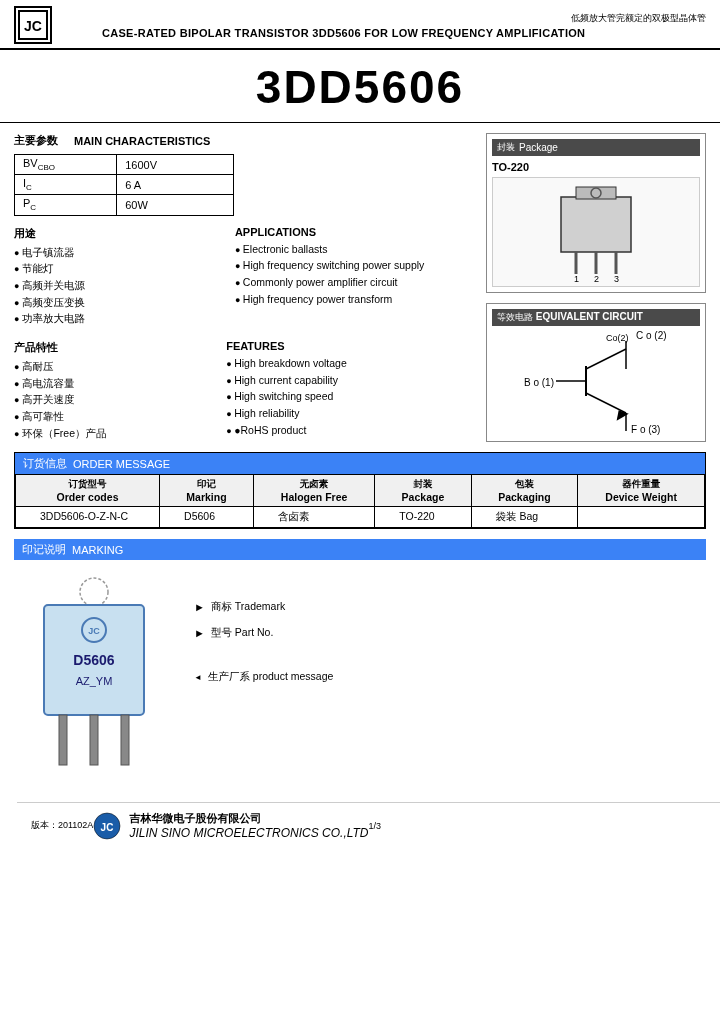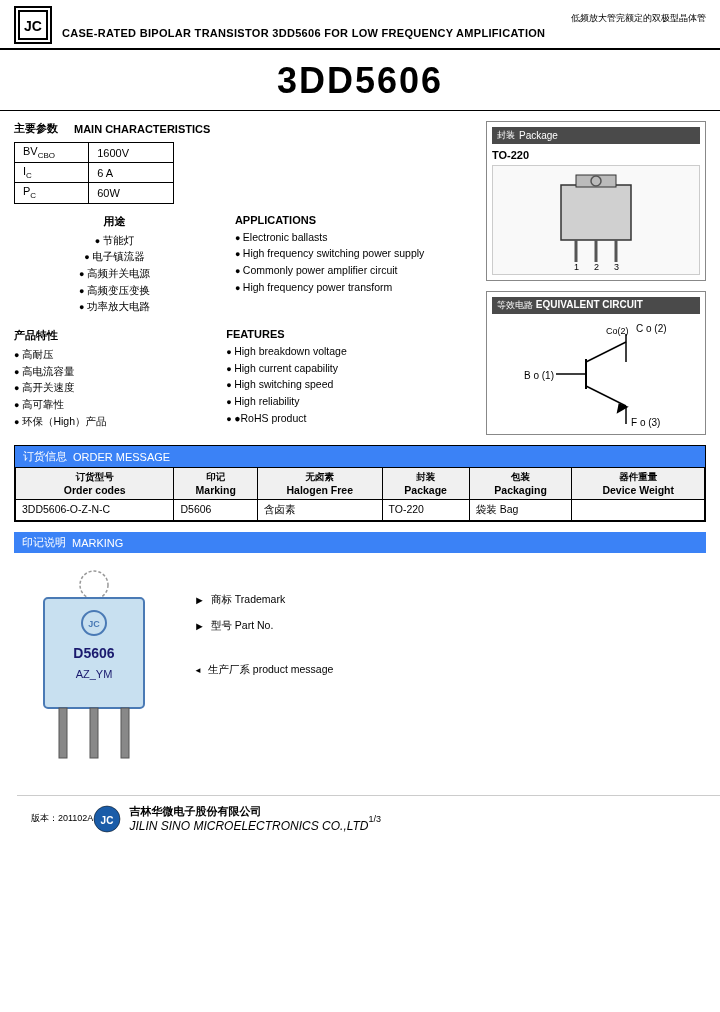--- a/index.html
+++ b/index.html
@@ -27,40 +27,41 @@
       display: flex;
       align-items: center;
       justify-content: center;
       margin-right: 10px;
       font-weight: bold;
       font-size: 13px;
       flex-shrink: 0;
     }
     .header-text-col {
       flex: 1;
+      margin-left: 40px;
     }
     .header-chinese {
       font-size: 9px;
       text-align: right;
       margin-bottom: 2px;
     }
     .header-main-title {
       font-size: 11px;
       font-weight: bold;
       letter-spacing: 0.3px;
     }
 
     
     .part-number-section {
       text-align: center;
       padding: 10px 0 8px 0;
       border-bottom: 1px solid #000;
     }
     .part-number {
-      font-size: 36px;
+      font-size: 46px;
       font-weight: bold;
       letter-spacing: 2px;
     }
 
     
     .main-content {
       display: flex;
       padding: 10px 14px;
       gap: 10px;
     }
@@ -84,21 +85,21 @@
       font-weight: bold;
     }
     .section-header-english {
       font-size: 11px;
       font-weight: bold;
     }
 
     
     .char-table {
       border-collapse: collapse;
-      width: 160px;
+      width: 220px;
       margin-bottom: 10px;
     }
     .char-table td {
       border: 1px solid #000;
       padding: 2px 8px;
       font-size: 11px;
     }
     .char-table .param-col {
       width: 70px;
     }
@@ -107,21 +108,20 @@
     }
 
     
     .app-section {
       display: flex;
       gap: 20px;
       margin-top: 8px;
     }
     .app-left {
       flex: 1;
-      text-align: center;
     }
     .app-right {
       flex: 1.2;
     }
     .app-title {
       font-weight: bold;
       font-size: 11px;
       margin-bottom: 4px;
     }
     .app-list {
@@ -193,21 +193,20 @@
     
     .equiv-box {
       border: 1px solid #888;
       padding: 5px;
     }
     .equiv-header {
       background: #4a4a4a;
       color: #fff;
       font-size: 10px;
       padding: 2px 5px;
-      margin-bottom: 5px;
     }
     .equiv-header-chinese { font-size: 9px; }
     .equiv-circuit {
       width: 100%;
       height: 110px;
       display: flex;
       align-items: center;
       justify-content: center;
     }
 
@@ -224,21 +223,21 @@
       display: flex;
       align-items: center;
       gap: 6px;
     }
     .order-table {
       border-collapse: collapse;
       width: 100%;
     }
     .order-table th, .order-table td {
       border: 1px solid #000;
-      padding: 3px 6px;
+      padding: 3px 24px;
       font-size: 10.5px;
       vertical-align: top;
     }
     .order-table th {
       background: #f0f0f0;
       font-weight: bold;
     }
     .col-chinese {
       font-size: 9.5px;
       display: block;
@@ -350,22 +349,22 @@
           <td class="param-col">P<sub>C</sub></td>
           <td class="val-col">60W</td>
         </tr>
       </tbody>
     </table>
 
     <div class="app-section">
       <div class="app-left">
         <div class="app-title bold">用途</div>
         <ul class="app-list">
+          <li>电子镇流器</li>
           <li>节能灯</li>
-          <li>电子镇流器</li>
           <li>高频并关电源</li>
           <li>高频变压变换</li>
           <li>功率放大电路</li>
         </ul>
       </div>
       <div class="app-right">
         <div class="app-title bold">APPLICATIONS</div>
         <ul class="app-list">
           <li>Electronic ballasts</li>
           <li>High frequency switching power supply</li>
@@ -376,21 +375,21 @@
     </div>
 
     <div class="features-section">
       <div class="feat-left">
         <div class="app-title bold">产品特性</div>
         <ul class="app-list">
           <li>高耐压</li>
           <li>高电流容量</li>
           <li>高开关速度</li>
           <li>高可靠性</li>
-          <li>环保（High）产品</li>
+          <li>环保（Free）产品</li>
         </ul>
       </div>
       <div class="feat-right">
         <div class="app-title bold">FEATURES</div>
         <ul class="app-list">
           <li>High breakdown voltage</li>
           <li>High current capability</li>
           <li>High switching speed</li>
           <li>High reliability</li>
           <li>●RoHS product</li>

